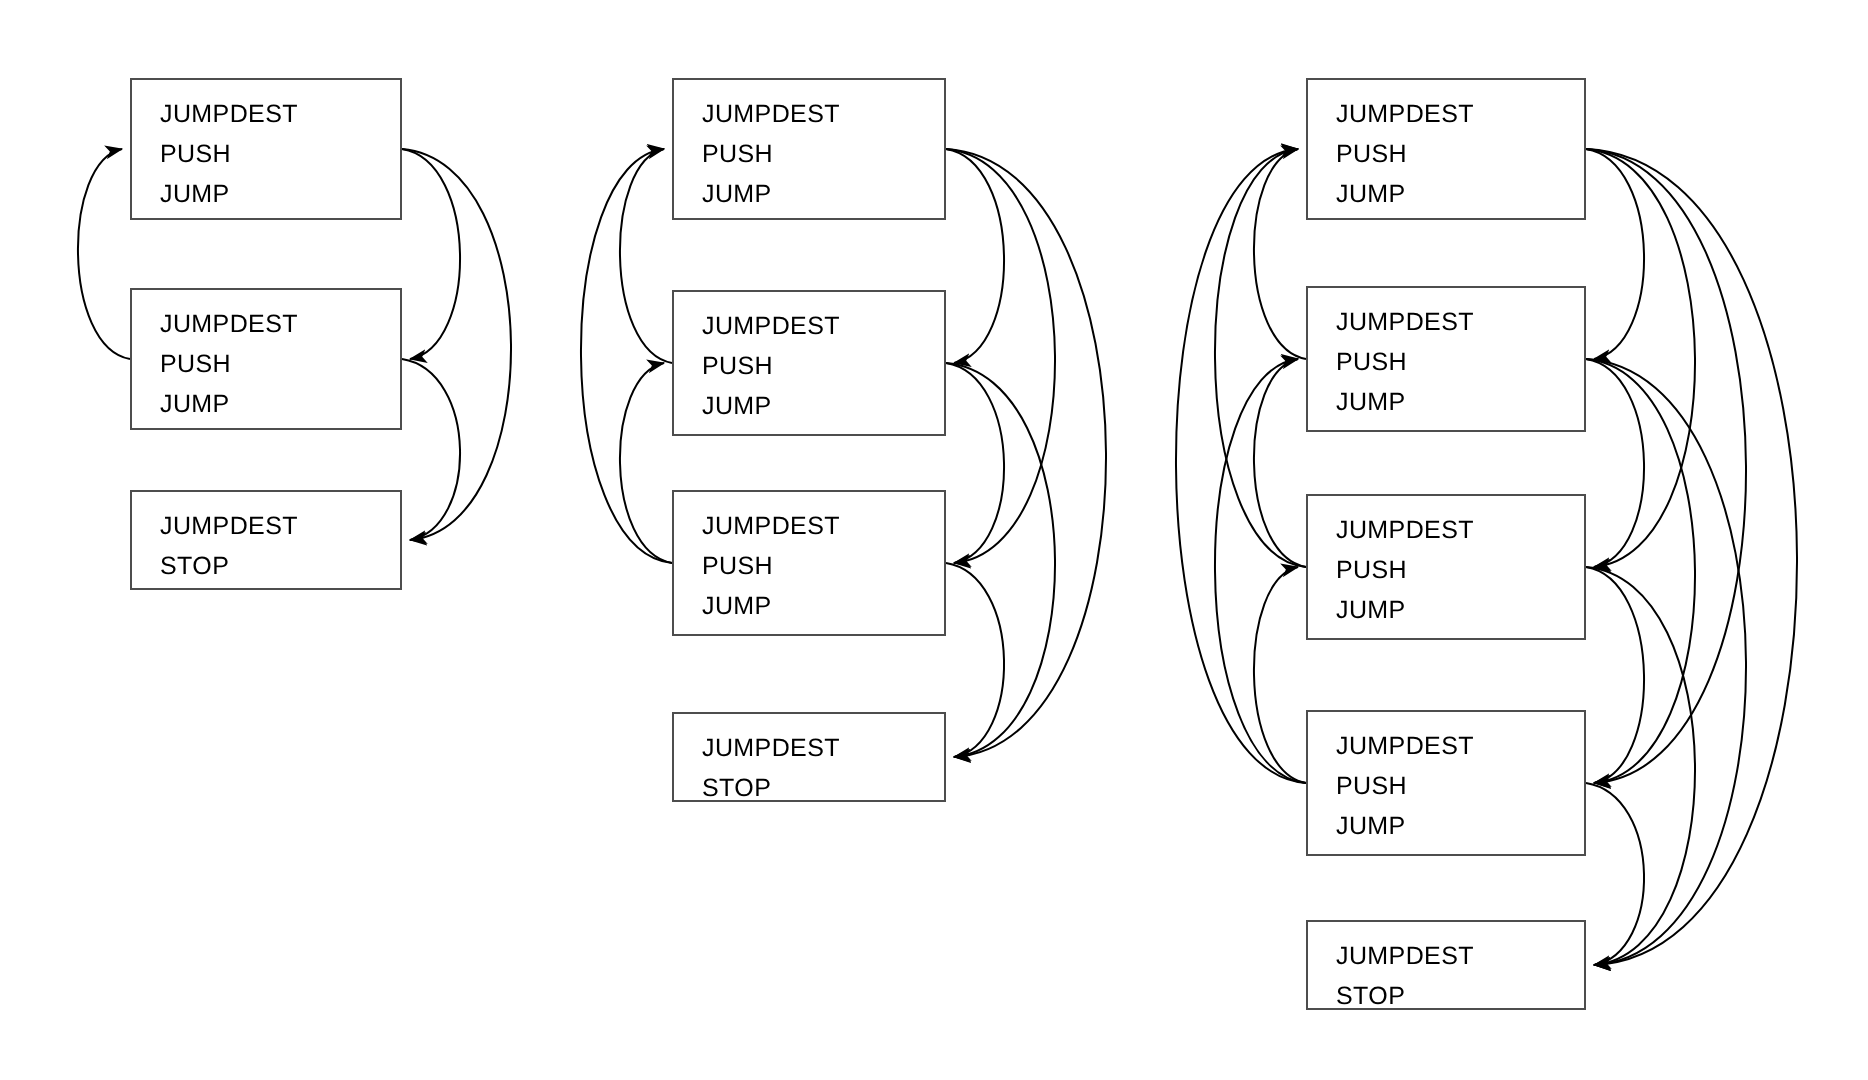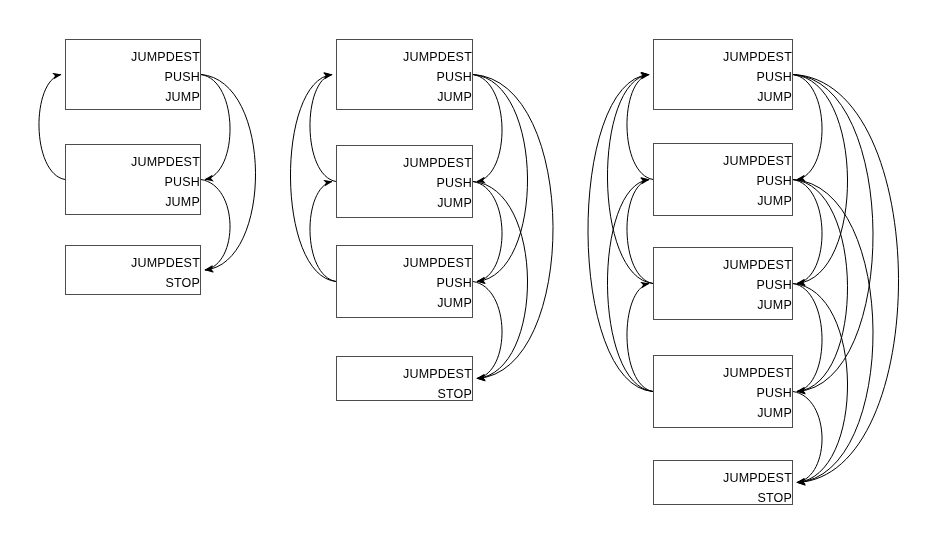--- a/index.html
+++ b/index.html
@@ -6,21 +6,21 @@
   html,body{margin:0;padding:0;background:#ffffff;}
   body{
     width:934px;height:540px;
     font-family:"Liberation Sans","DejaVu Sans",sans-serif;
     overflow:hidden;
     position:relative;
   }
   #canvas{
     position:absolute;
     left:0;top:0;
-    width:818px;height:540px;text-align:right;
+    width:818px;height:540px;
   }
   .edge-layer{position:absolute;left:0;top:0;width:934px;height:540px;pointer-events:none;}
   .block{
     position:absolute;
     box-sizing:border-box;
     border:1px solid #4d4d4d;
     background:#ffffff;
     padding:7px 0 6px 14px;
     color:#000000;
     font-size:12.5px;

